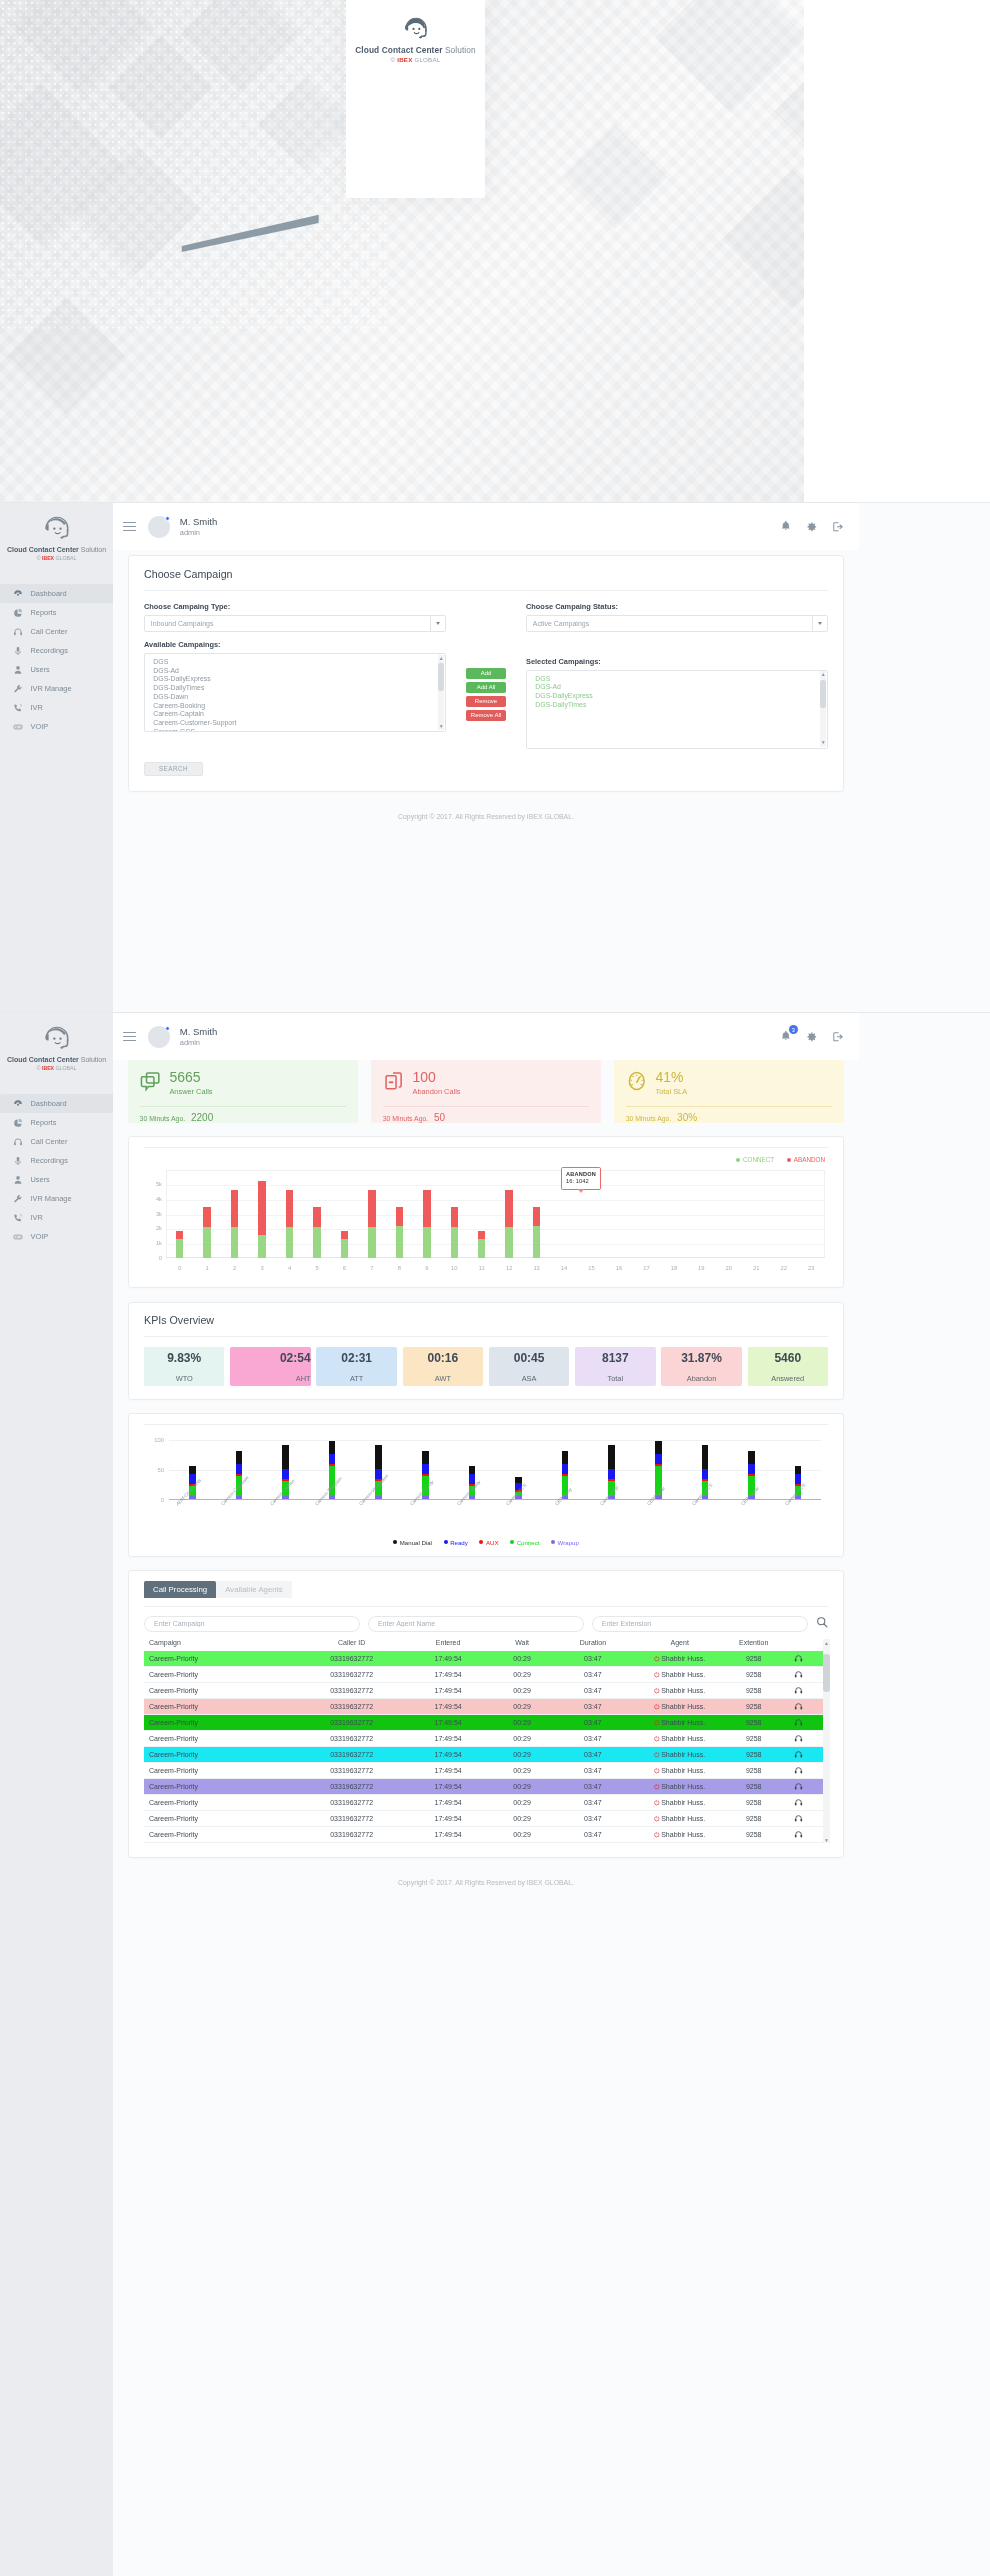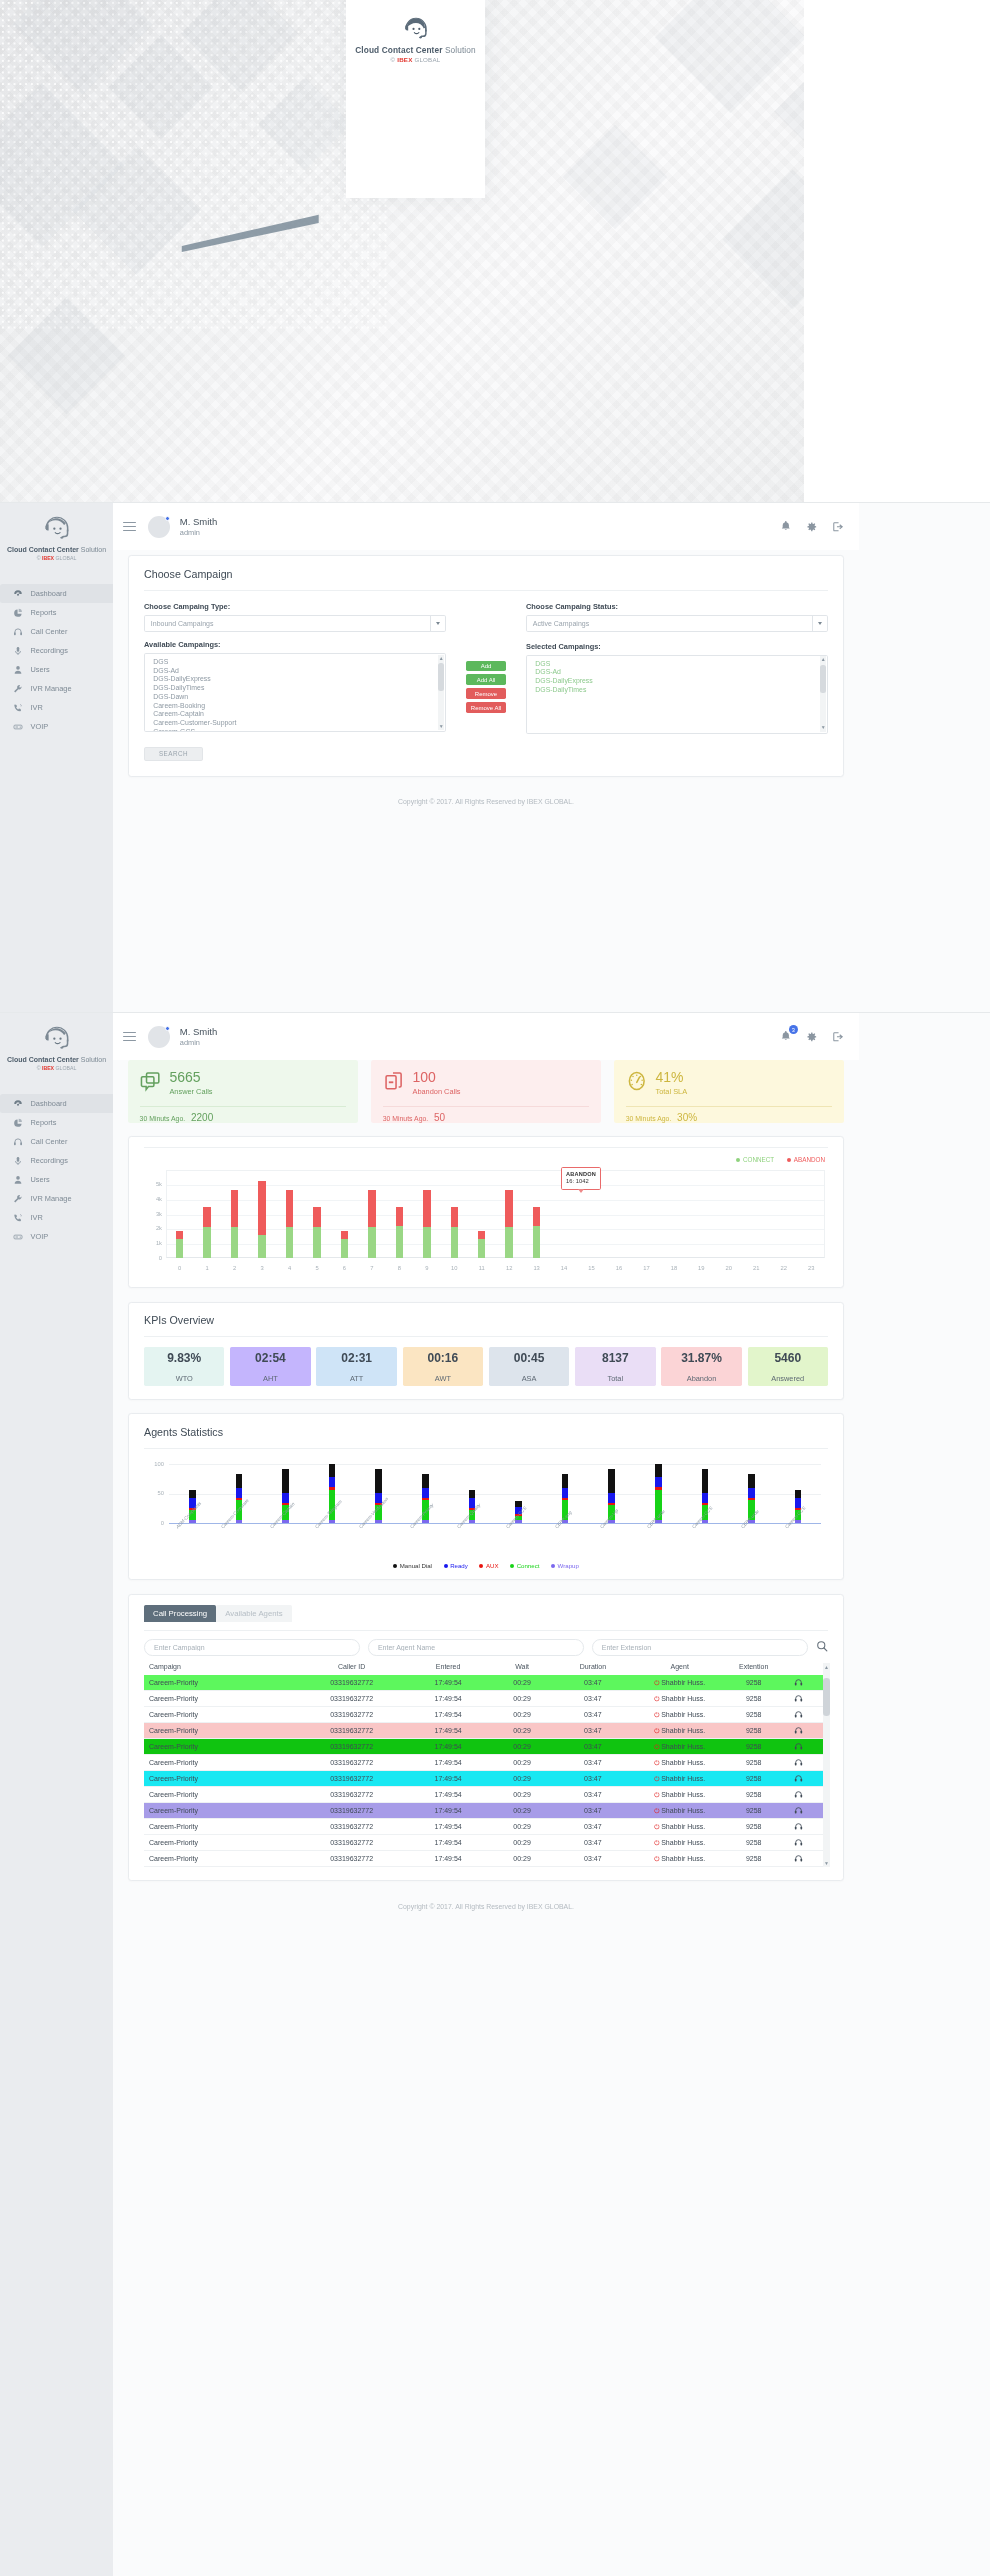--- a/index.html
+++ b/index.html
@@ -451,21 +451,21 @@
           </div>
 
           <div style="width:47%;">
             <label class="lbl">Choose Campaing Status:</label>
             <div class="sel">
               <span>Active Campaings</span>
               <span class="car">
                   <i class="cart"></i>
                 </span>
             </div>
-            <label class="lbl" style="margin-top:10px;">Selected Campaings:</label>
+            <label class="lbl" style="margin-top:25px;">Selected Campaings:</label>
             <div class="listbox sel-list">
               <div class="li">DGS</div>
               <div class="li">DGS-Ad</div>
               <div class="li">DGS-DailyExpress</div>
               <div class="li">DGS-DailyTimes</div>
               <div class="sbar">
                 <div class="ar" style="top:0.8px;">▲</div>
                 <div class="th" style="top:8.3px;height:28px;"></div>
                 <div class="ar" style="bottom:0.8px;">▼</div>
               </div>
@@ -817,21 +817,21 @@
 
     <div class="card">
       <div class="card-h">KPIs Overview</div>
       <div class="card-rule"></div>
       <div style="padding:10px 0 13.2px;">
         <div class="kpis" id="kpi-row">
             <div class="kpi" style="background: rgb(228, 244, 241);">
               <div class="v">9.83%</div>
               <div class="k">WTO</div>
             </div>
-            <div class="kpi" style="background: #c4b5fd;">
+            <div class="kpi" style="background: #f9a8d4; align-items: flex-end;">
               <div class="v">02:54</div>
               <div class="k">AHT</div>
             </div>
             <div class="kpi" style="background: rgb(207, 228, 247);">
               <div class="v">02:31</div>
               <div class="k">ATT</div>
             </div>
             <div class="kpi" style="background: rgb(251, 229, 194);">
               <div class="v">00:16</div>
               <div class="k">AWT</div>
@@ -850,21 +850,20 @@
             </div>
             <div class="kpi" style="background: rgb(226, 245, 203);">
               <div class="v">5460</div>
               <div class="k">Answered</div>
             </div>
           </div>
       </div>
     </div>
 
     <div class="card">
-      <div class="card-h">Agents Statistics</div>
       <div class="card-rule"></div>
       <div style="padding:6.6px 0 10px;">
         <div class="ach">
           <div class="aplot" id="ag-plot">
               <div class="grid" style="top: 59px; background: rgb(159, 182, 232);"></div>
               <div class="grid" style="top: 30px; background: rgb(238, 241, 243);"></div>
               <div class="grid" style="top: 0px; background: rgb(238, 241, 243);"></div>
             </div>
           <div id="ag-ylabs"></div>
           <div class="abars" id="ag-bars">

